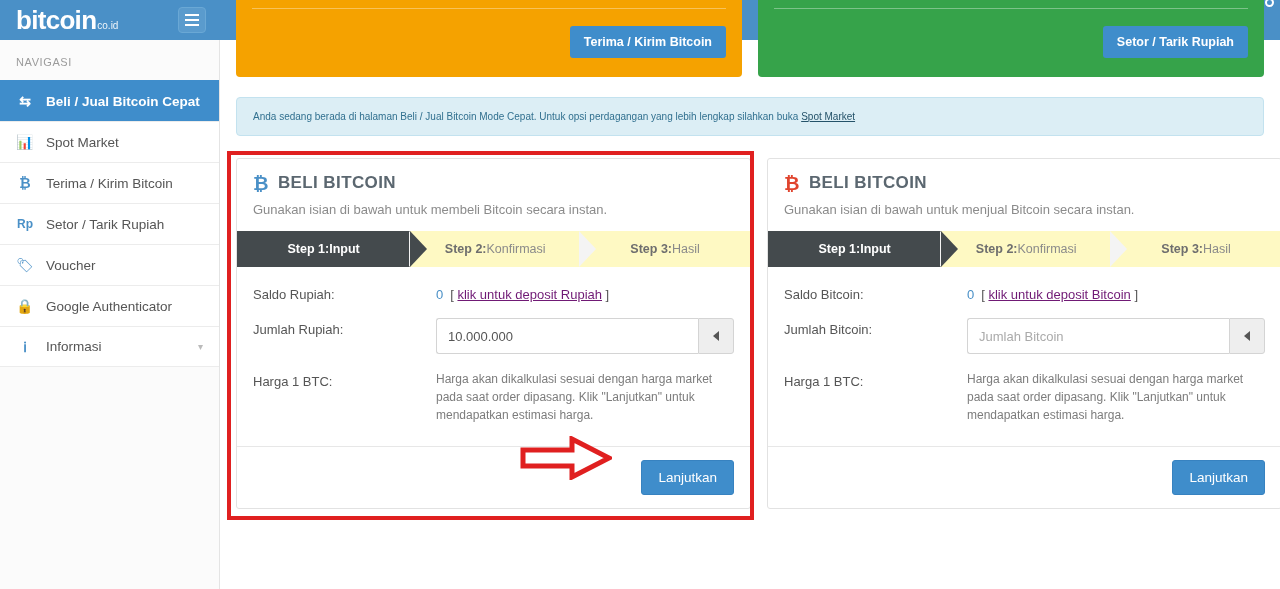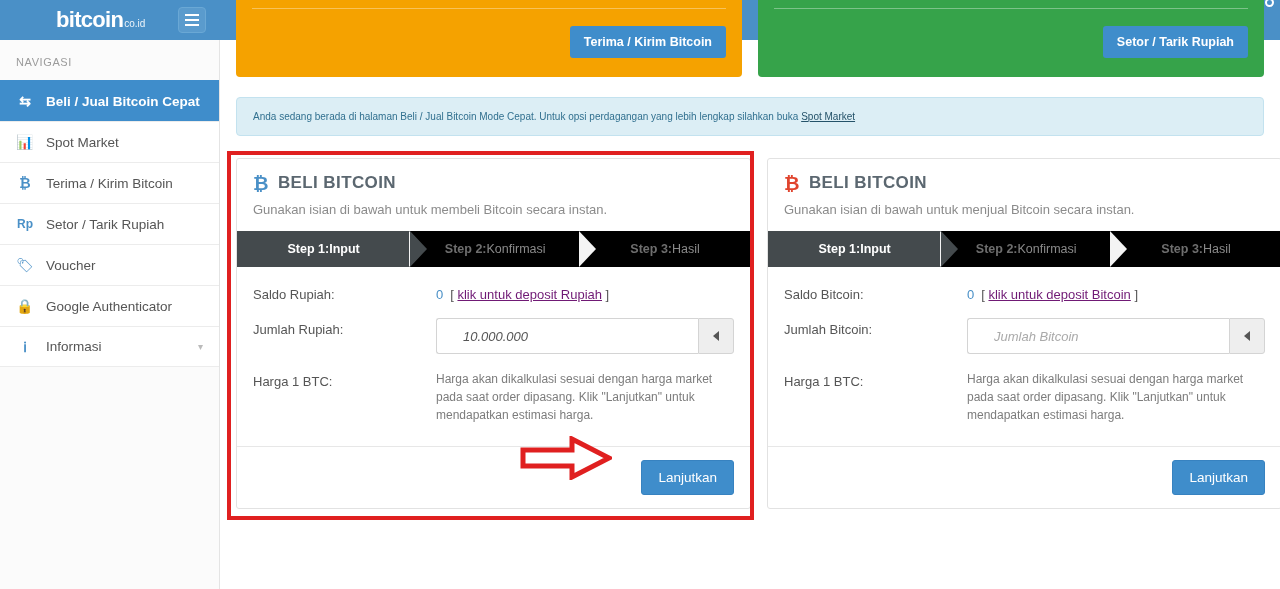--- a/index.html
+++ b/index.html
@@ -18,22 +18,22 @@
     position: absolute; top: 0; left: 0; right: 0; height: 40px;
     background: #4a90c7; display: flex; align-items: center;
   }
   .brand-zone {
     width: 220px; height: 40px; background: #4a90c7;
     display: flex; align-items: center; justify-content: space-between;
     padding: 0 14px 0 16px; flex: none;
   }
   .logo { display: flex; align-items: flex-end; }
   .logo-main {
-    font-size: 22px; font-weight: bold; color: #ffffff;
-    letter-spacing: -0.7px; line-height: 1; position: relative; margin-left: 40px;
+    font-size: 26px; font-weight: bold; color: #ffffff;
+    letter-spacing: -0.7px; line-height: 1; position: relative;
   }
   .logo-b-coin {
     position: absolute; right: 6px; top: -2px;
     width: 9px; height: 9px; border-radius: 50%;
     background: #4a90c7; border: 2px solid #ffffff;
   }
   .logo-sub {
     font-size: 10px; color: #ffffff; opacity: .9;
     margin-left: 1px; line-height: 1; padding-bottom: 2px;
   }
@@ -129,21 +129,21 @@
   .panel-head { padding: 14px 16px 0 16px; }
   .panel-title {
     display: flex; align-items: center; gap: 9px;
     font-size: 17px; font-weight: bold; color: #5b6770; letter-spacing: .4px;
   }
   .btc-glyph { font-size: 19px; font-weight: bold; line-height: 1; }
   .btc-glyph.blue { color: #4a90c7; }
   .btc-glyph.red  { color: #e0442e; }
   .panel-sub { color: #8b8b8b; font-size: 13px; margin-top: 9px; padding-bottom: 14px; }
 
-  .steps { display: flex; height: 36px; background: #000000; position: relative; overflow: hidden; }
+  .steps { display: flex; height: 36px; background: #fef9c3; position: relative; overflow: hidden; }
   .step {
     flex: 1; display: flex; align-items: center; justify-content: center;
     font-size: 12.5px; color: #8a8a8a; position: relative; cursor: pointer;
   }
   .step.active { background: #444a4d; color: #fff; font-weight: bold; flex: 1.02; }
   .step.active::after {
     content: ""; position: absolute; right: -17px; top: 0;
     border-top: 18px solid transparent; border-bottom: 18px solid transparent;
     border-left: 17px solid #444a4d; z-index: 3;
   }
@@ -159,24 +159,23 @@
   .flabel { width: 183px; flex: none; color: #555; font-size: 13px; padding-top: 4px; }
   .fval { flex: 1; font-size: 13px; color: #444; padding-top: 4px; }
   .fval .bal { color: #4a90c7; margin-right: 7px; }
   .fval a { color: #701a75; text-decoration: underline; cursor: pointer; }
   .fval .brk { color: #555; }
   .help-text { color: #7c7c7c; line-height: 1.5; font-size: 12px; padding-top: 0; }
 
   .input-group { display: flex; width: 298px; }
   .input-group input {
     flex: 1; height: 36px; border: 1px solid #d4d4d4; border-right: none;
-    border-radius: 3px 0 0 3px; padding: 0 26px; font-size: 13px;
+    border-radius: 3px 0 0 3px; padding: 0 11px; font-size: 13px;
     color: #555; font-family: "Liberation Sans", sans-serif; outline: none;
     background: #fff;
-    font-style: italic;
   }
   .input-group input::placeholder { color: #aaa; }
   .spin-btn {
     width: 36px; height: 36px; background: #eeeeee; border: 1px solid #d4d4d4;
     border-radius: 0 3px 3px 0; display: flex; align-items: center;
     justify-content: center; cursor: pointer;
   }
   .spin-btn .tri {
     width: 0; height: 0; border-top: 5px solid transparent;
     border-bottom: 5px solid transparent; border-right: 6px solid #555;

